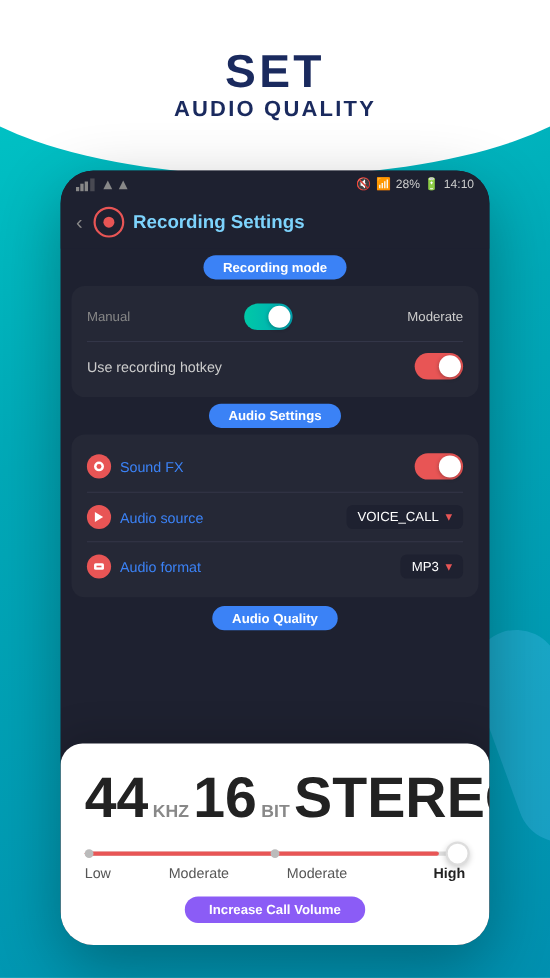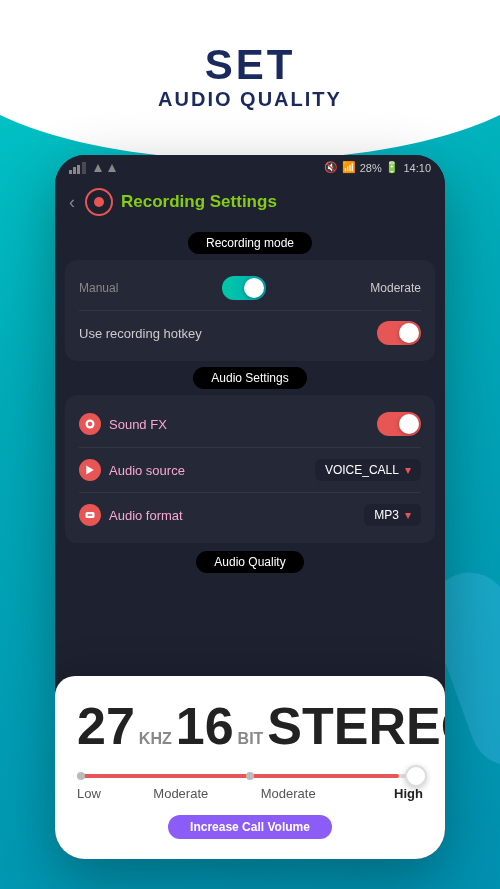--- a/index.html
+++ b/index.html
@@ -105,36 +105,36 @@
       border: 2px solid #e85555;
       display: flex; align-items: center; justify-content: center;
       margin-right: 8px;
     }
     .rec-dot {
       width: 10px; height: 10px;
       background: #e85555;
       border-radius: 50%;
     }
     .app-title {
-      color: #84cc16;
+      color: #7dd3fc;
       font-size: 17px;
       font-weight: 600;
     }
 
     
     .section-badge {
       display: flex;
       justify-content: center;
       margin: 6px 0;
     }
     .badge {
-      background: #000000;
+      background: #3b82f6;
       color: #fff;
       font-size: 12px;
-      font-weight: 400;
+      font-weight: 700;
       padding: 4px 18px;
       border-radius: 20px;
     }
 
     
     .settings-card {
       background: #252836;
       margin: 4px 10px;
       border-radius: 12px;
       padding: 8px 14px;
@@ -197,21 +197,21 @@
     .icon-circle {
       width: 22px; height: 22px;
       background: #e85555;
       border-radius: 50%;
       display: flex; align-items: center; justify-content: center;
     }
     .icon-circle svg {
       width: 12px; height: 12px;
       fill: #fff;
     }
-    .row-label { color: #f9a8d4; font-size: 13px; }
+    .row-label { color: #3b82f6; font-size: 13px; }
     .dropdown-val {
       display: flex; align-items: center; gap: 6px;
       color: #fff;
       font-size: 12px;
       background: #1e2130;
       padding: 4px 10px;
       border-radius: 6px;
     }
     .chevron { color: #e85555; font-size: 12px; }
 
@@ -438,21 +438,21 @@
       </div>
     </div>
   </div>
 
   <div class="section-badge" style="margin-top:8px;">
     <span class="badge">Audio Quality</span>
   </div>
 
   <div class="aq-popup">
     <div class="aq-numbers">
-      <span class="aq-big">27</span>
+      <span class="aq-big">44</span>
       <span class="aq-unit">KHZ</span>
       <span class="aq-big">16</span>
       <span class="aq-unit">BIT</span>
       <span class="aq-stereo">STEREO</span>
     </div>
 
     <div class="slider-container">
       <div class="slider-track">
         <div class="slider-fill"></div>
         <div class="slider-dot-row">

